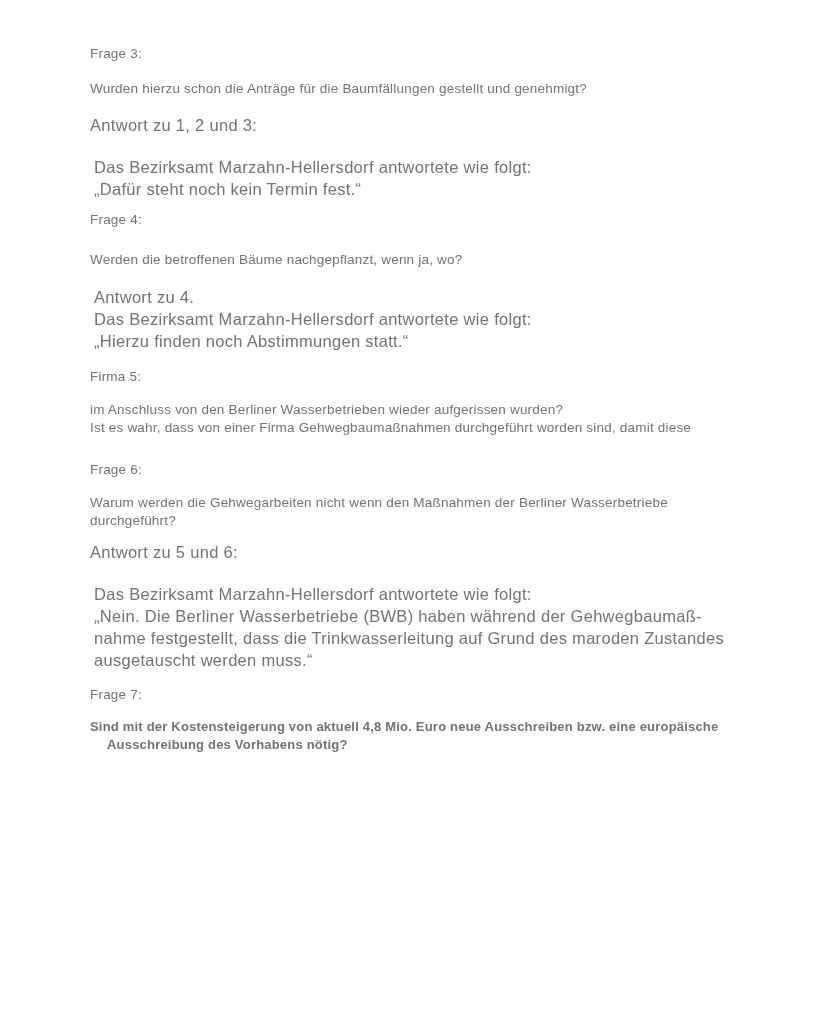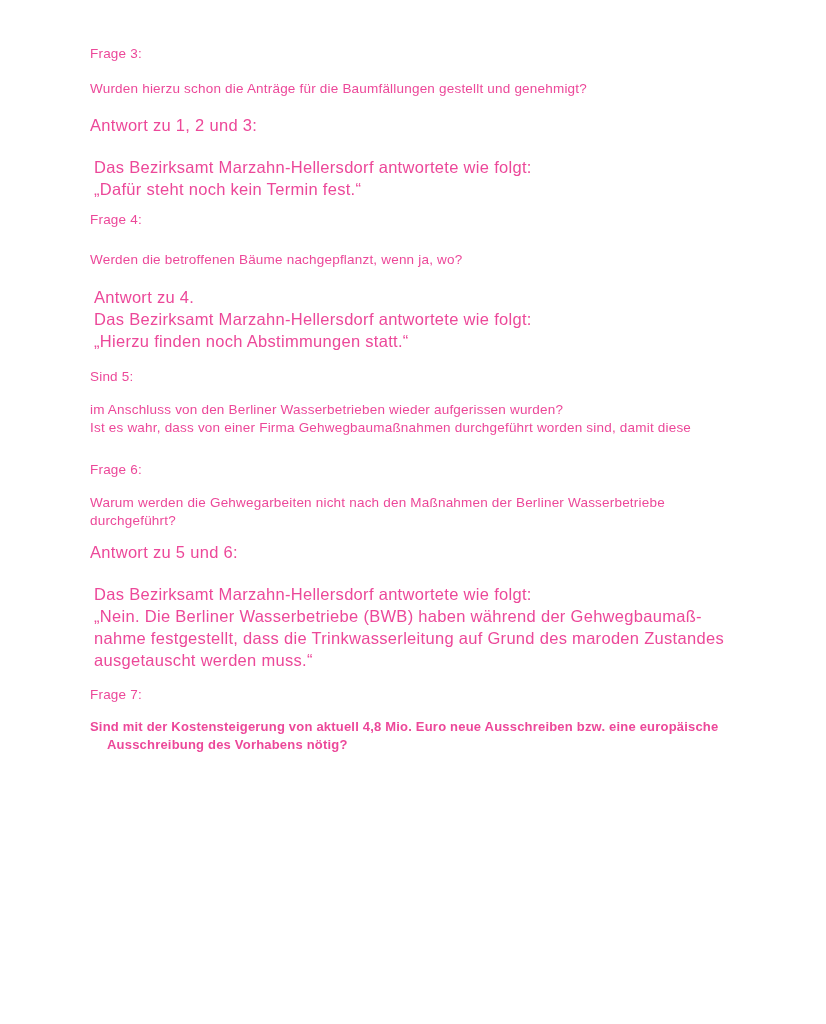--- a/index.html
+++ b/index.html
@@ -7,21 +7,21 @@
     padding: 0;
     background: #ffffff;
   }
   .page {
     position: relative;
     width: 826px;
     height: 1024px;
     background: #ffffff;
     overflow: hidden;
     font-family: "Liberation Sans", sans-serif;
-    color: #ec4899;
+    color: #737373;
   }
   .content {
     position: absolute;
     left: 90px;
     top: 45px;
     width: 690px;
   }
   .line {
     white-space: nowrap;
   }
@@ -81,31 +81,31 @@
     <div class="ftext" style="margin-top:22px">
       <div class="line">Werden die betroffenen Bäume nachgepflanzt, wenn ja, wo?</div>
     </div>
 
     <div class="atext" style="margin-top:17px">
       <div class="line">Antwort zu 4.</div>
       <div class="line">Das Bezirksamt Marzahn-Hellersdorf antwortete wie folgt:</div>
       <div class="line">„Hierzu finden noch Abstimmungen statt.“</div>
     </div>
 
-    <p class="flabel" style="margin-top:16px">Sind 5:</p>
+    <p class="flabel" style="margin-top:16px">Firma 5:</p>
 
     <div class="ftext" style="margin-top:15px">
       <div class="line">im Anschluss von den Berliner Wasserbetrieben wieder aufgerissen wurden?</div>
       <div class="line">Ist es wahr, dass von einer Firma Gehwegbaumaßnahmen durchgeführt worden sind, damit diese</div>
     </div>
 
     <p class="flabel" style="margin-top:24px">Frage 6:</p>
 
     <div class="ftext" style="margin-top:15px">
-      <div class="line">Warum werden die Gehwegarbeiten nicht nach den Maßnahmen der Berliner Wasserbetriebe</div>
+      <div class="line">Warum werden die Gehwegarbeiten nicht wenn den Maßnahmen der Berliner Wasserbetriebe</div>
       <div class="line">durchgeführt?</div>
     </div>
 
     <p class="ahead" style="margin-top:11px">Antwort zu 5 und 6:</p>
 
     <div class="atext" style="margin-top:20px">
       <div class="line">Das Bezirksamt Marzahn-Hellersdorf antwortete wie folgt:</div>
       <div class="line">„Nein. Die Berliner Wasserbetriebe (BWB) haben während der Gehwegbaumaß-</div>
       <div class="line">nahme festgestellt, dass die Trinkwasserleitung auf Grund des maroden Zustandes</div>
       <div class="line">ausgetauscht werden muss.“</div>

